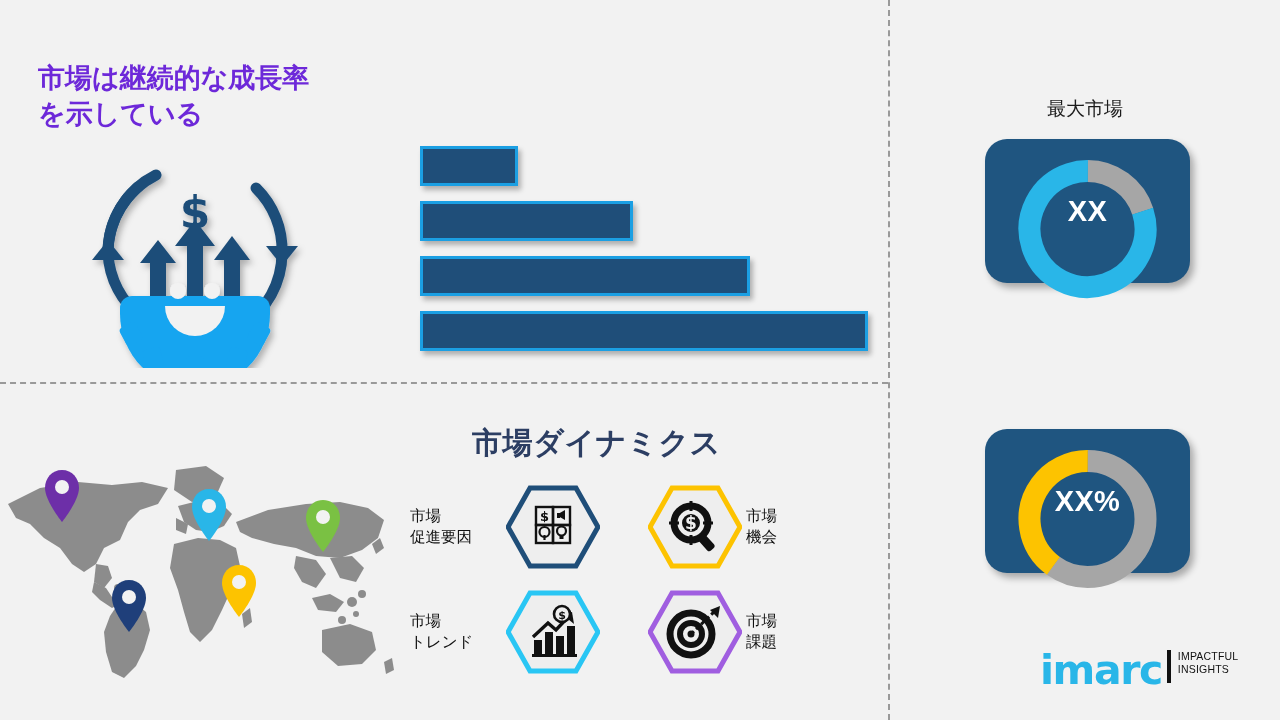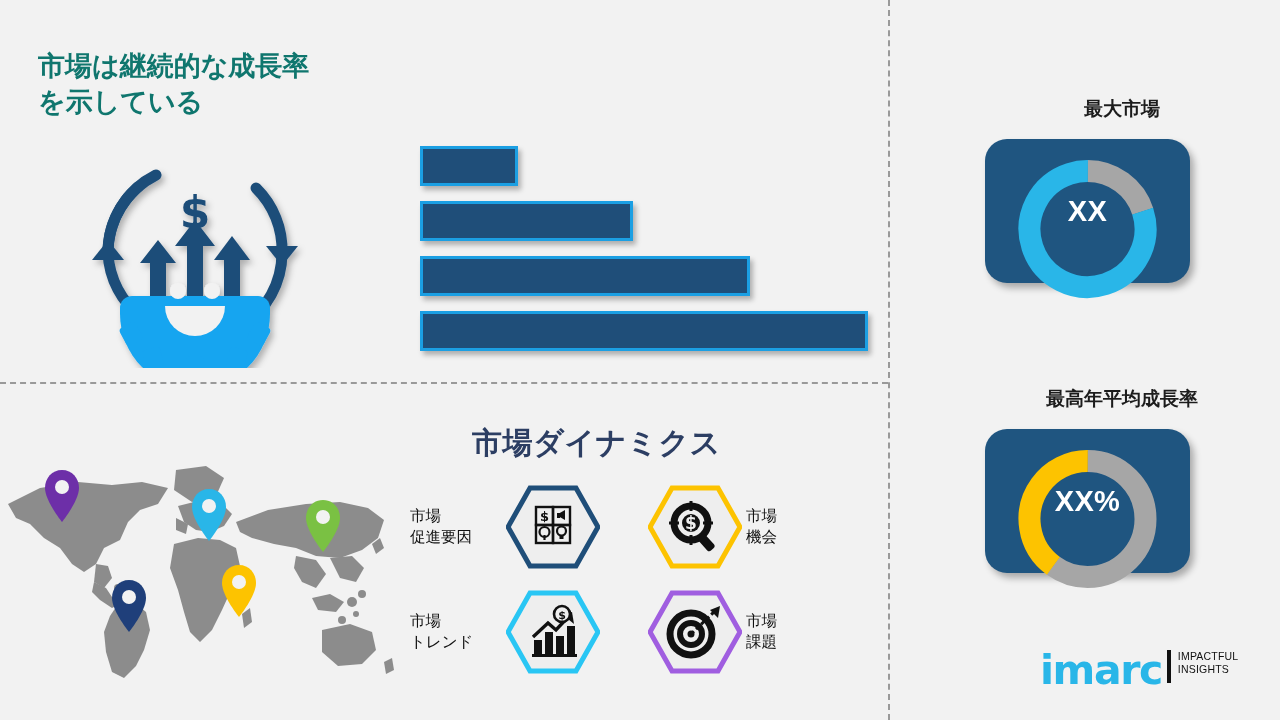--- a/index.html
+++ b/index.html
@@ -22,22 +22,22 @@
     position:absolute;height:0;
     border-top:2px dashed #9a9a9a;
   }
   
   .jp-title{
     color:#2c3e63;font-weight:bold;letter-spacing:.02em;
     white-space:pre-line;
   }
   
   #q1-title{
-    position:absolute;left:38px;top:48px;width:350px;
-    font-size:27px;line-height:1.35;color:#0f766e;font-weight:bold;
+    position:absolute;left:38px;top:60px;width:350px;
+    font-size:27px;line-height:1.35;color:#6d28d9;font-weight:bold;
     white-space:pre-line;
   }
   #growth-icon{position:absolute;left:70px;top:128px;width:250px;height:240px;}
   
   #q2-title{
     position:absolute;left:430px;top:48px;width:420px;text-align:left;
     font-size:30px;
   }
   #barchart{position:absolute;left:420px;top:146px;width:460px;height:205px;}
   .bar{
@@ -59,22 +59,22 @@
   .dyn-cell{position:absolute;display:flex;align-items:center;}
   .dyn-label{
     font-size:15.5px;line-height:1.33;color:#111;font-weight:normal;
     white-space:pre-line;
   }
   .dyn-label.left{text-align:left;width:92px;margin-right:4px;}
   .dyn-label.right{text-align:left;width:92px;margin-left:4px;}
   .hexwrap{width:94px;height:84px;position:relative;flex:0 0 auto;}
   
   .right-head{
-    position:absolute;width:270px;left:987px;text-align:center;
-    font-size:19px;font-weight:bold;color:#1c1c1c;
+    position:absolute;width:270px;left:950px;text-align:center;
+    font-size:19px;font-weight:normal;color:#1c1c1c;
   }
   .donut-card{
     position:absolute;left:985px;width:205px;height:144px;
     background:#1f5580;border-radius:22px;
     box-shadow:4px 5px 7px rgba(0,0,0,.30);
   }
   .donut-label{
     position:absolute;left:0;right:0;top:50%;transform:translateY(-50%);
     text-align:center;color:#ffffff;font-weight:bold;font-size:29px;
     letter-spacing:.01em;
@@ -323,21 +323,20 @@
   <div class="donut-card" style="top:139px;">
     <svg width="205" height="180" viewBox="0 0 205 180">
 
       <circle cx="102.5" cy="90" r="58" fill="none" stroke="#a6a6a6" stroke-width="22" stroke-dasharray="72.9 291.5" transform="rotate(-90 102.5 90)"></circle>
 
       <circle cx="102.5" cy="90" r="58" fill="none" stroke="#29b6e8" stroke-width="22" stroke-dasharray="291.5 72.9" transform="rotate(-18 102.5 90)"></circle>
     </svg>
     <div class="donut-label">XX</div>
   </div>
 
-  <div class="right-head" style="top:386px;">最高年平均成長率</div>
   <div class="donut-card" style="top:429px;">
     <svg width="205" height="180" viewBox="0 0 205 180">
 
       <circle cx="102.5" cy="90" r="58" fill="none" stroke="#a6a6a6" stroke-width="22" stroke-dasharray="218.7 145.8" transform="rotate(-90 102.5 90)"></circle>
 
       <circle cx="102.5" cy="90" r="58" fill="none" stroke="#fdc300" stroke-width="22" stroke-dasharray="145.8 218.7" transform="rotate(126 102.5 90)"></circle>
     </svg>
     <div class="donut-label">XX%</div>
   </div>
 

